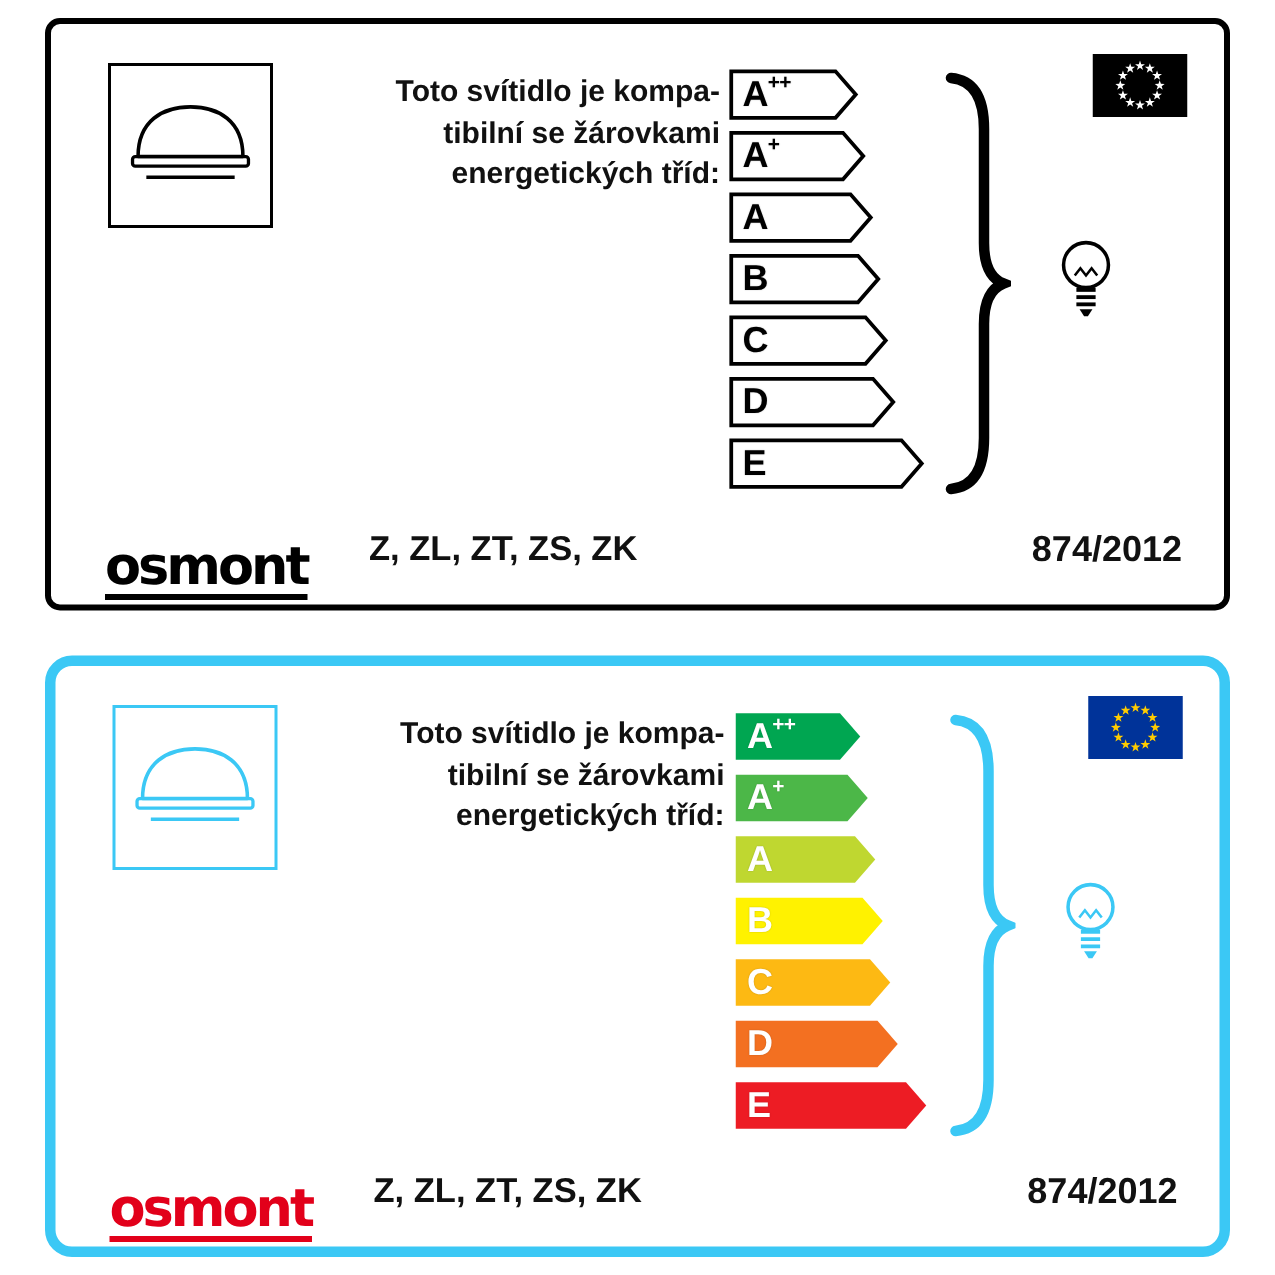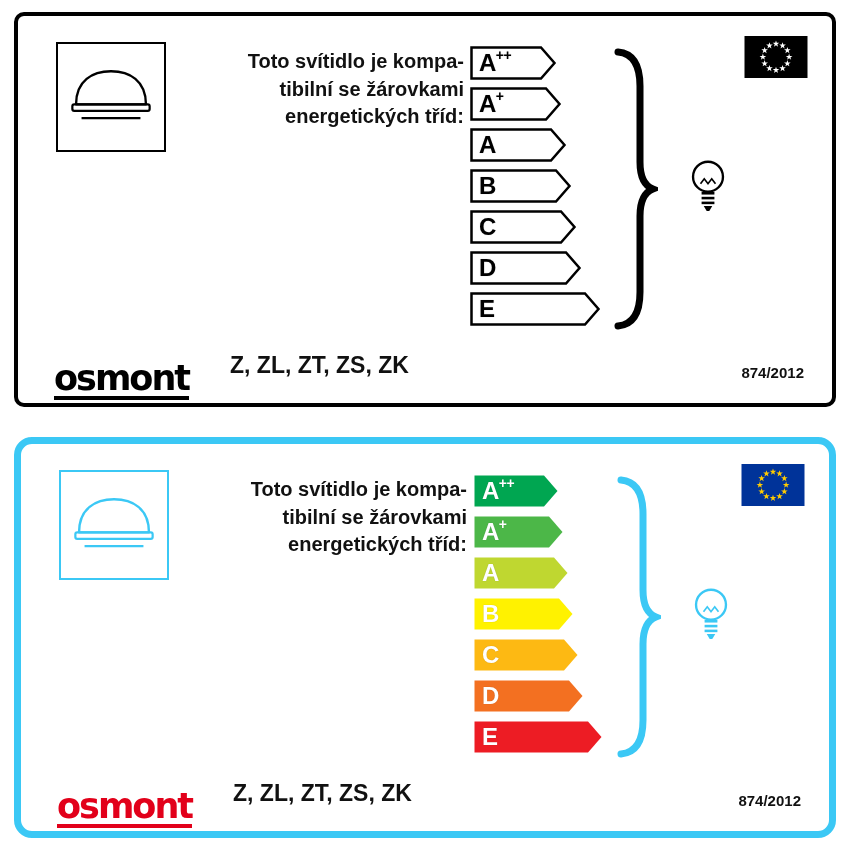--- a/index.html
+++ b/index.html
@@ -1,17 +1,17 @@
 <!DOCTYPE html>
 <html><head>
 <meta charset="utf-8">
 <style>
   html,body{margin:0;padding:0;background:#ffffff;}
   body{font-family:"Liberation Sans", sans-serif; color:#111;}
-  .page{width:850px;height:850px;box-sizing:border-box;padding:12px 14px;display:flex;flex-direction:column;gap:30px;background:#fff;}
+  .page{width:850px;height:850px;box-sizing:border-box;padding:12px 30px;display:flex;flex-direction:column;gap:30px;background:#fff;}
   .label{position:relative;flex:1;box-sizing:border-box;background:#fff;}
   .label.mono{border:4px solid var(--border);border-radius:10px;}
   .label.color{border:7px solid var(--border);border-radius:18px;}
 
   .lamp-box{position:absolute;left:38px;top:26px;width:110px;height:110px;border:2px solid var(--accent);box-sizing:border-box;display:flex;align-items:center;justify-content:center;}
   .lamp-icon{width:92px;height:92px;color:var(--accent);}
 
   .desc{position:absolute;left:158px;top:32px;width:288px;text-align:right;font-weight:bold;font-size:20px;line-height:1.38;color:#111;}
 
   .classes{position:absolute;left:452px;top:30px;}
@@ -24,21 +24,21 @@
 
   .brace{position:absolute;left:594px;top:30px;width:46px;height:286px;}
   .brace path{stroke:var(--accent);}
   .bulb{position:absolute;left:666px;top:142px;width:48px;height:62px;color:var(--accent);}
 
   .eu-flag-svg{position:absolute;right:24px;top:20px;width:64px;height:42px;display:block;}
 
   .logo{position:absolute;left:36px;bottom:3px;color:var(--logo);}
   .logo-text{display:inline-block;font-family:"DejaVu Sans", sans-serif;font-weight:bold;font-size:35px;letter-spacing:-2px;line-height:0.95;padding-bottom:1px;border-bottom:4px solid var(--logo);}
   .models{position:absolute;left:212px;bottom:24px;font-weight:bold;font-size:23px;color:#111;}
-  .reg{position:absolute;right:28px;bottom:22px;font-weight:bold;font-size:15px;color:#111;}
+  .reg{position:absolute;right:28px;bottom:22px;font-weight:bold;font-size:24px;color:#111;}
 </style>
 </head>
 <body>
 
 <div class="page">
 
   <section class="label mono" style="--border: #000000; --accent: #000000; --logo: #000000; --flag-bg: #000000; --flag-star: #ffffff;">
     <div class="lamp-box">
       <svg class="lamp-icon" viewBox="0 0 100 100" fill="none">
         <path d="M12,58 C12,32 30,22 50,22 C70,22 88,32 88,58 Z" stroke="currentColor" stroke-width="2.6" stroke-linejoin="round" fill="none"></path>

